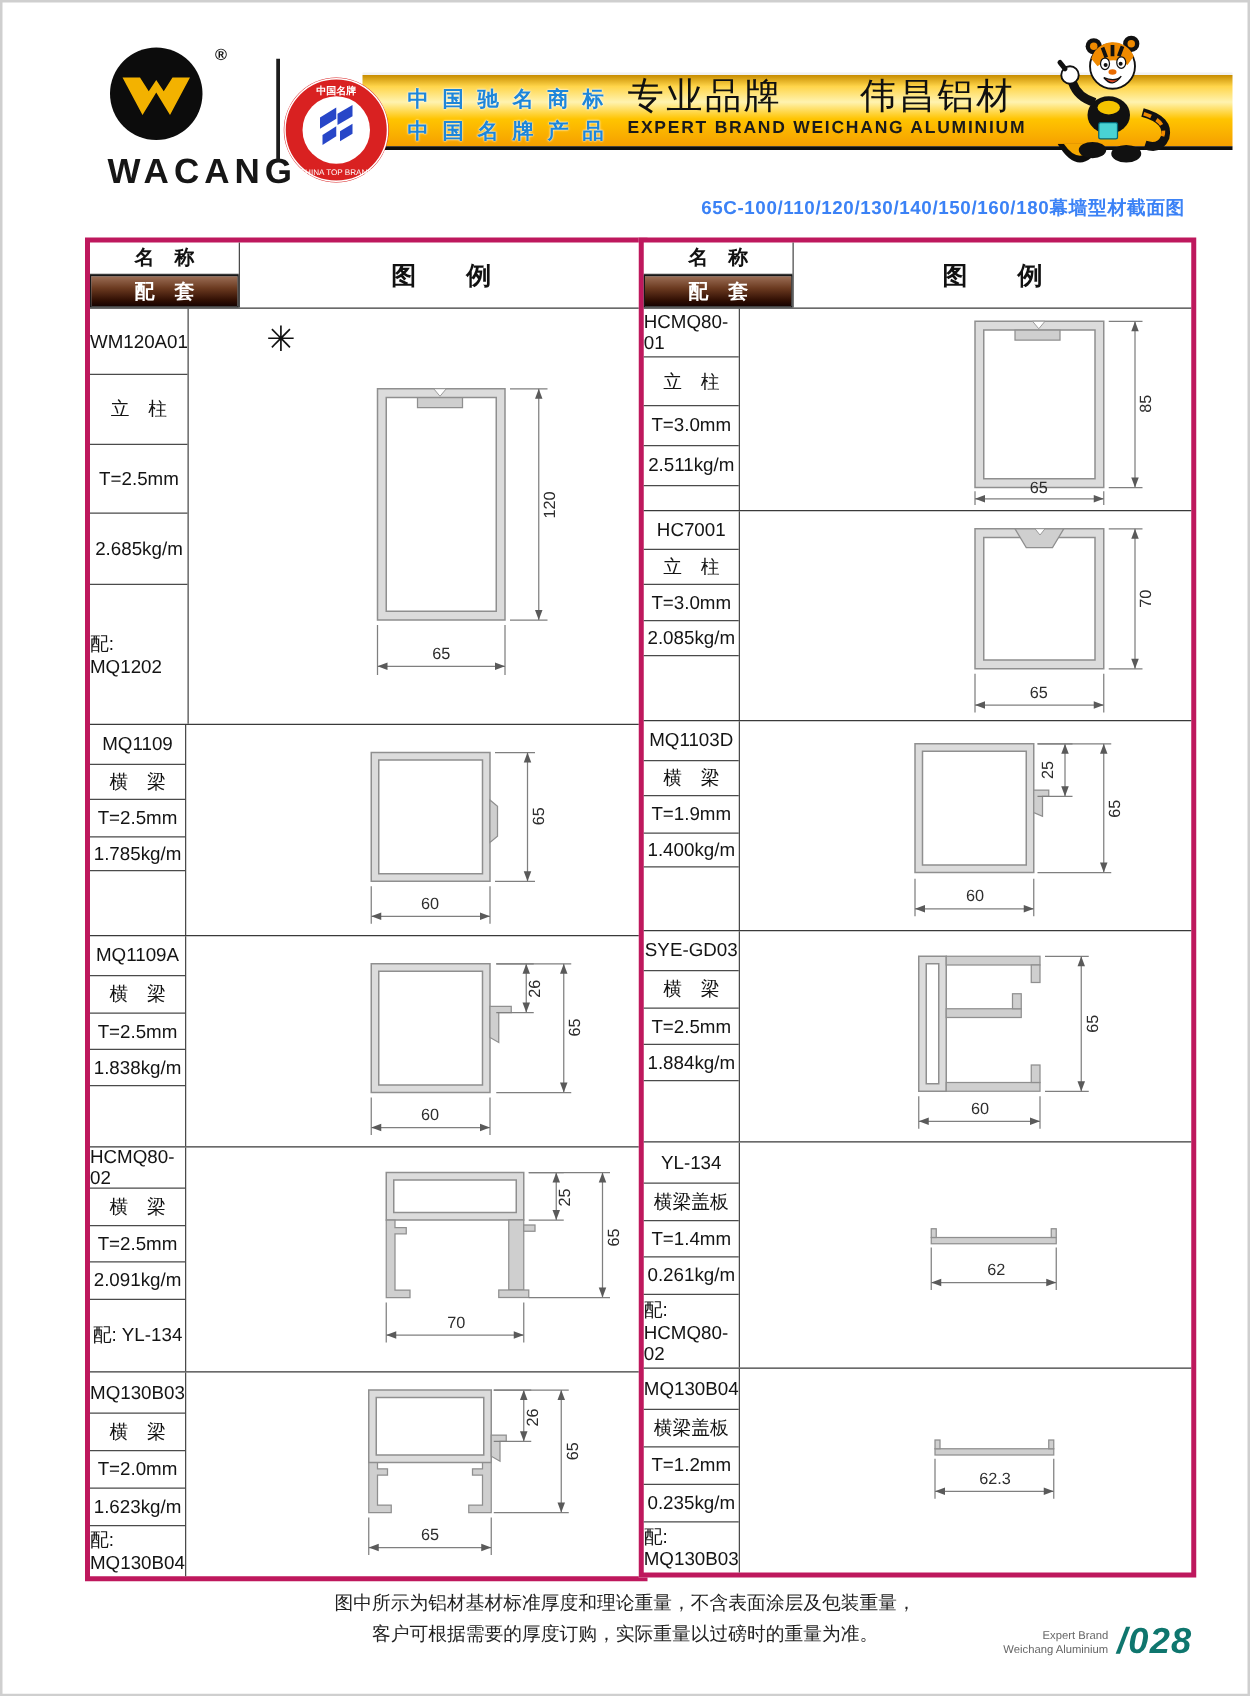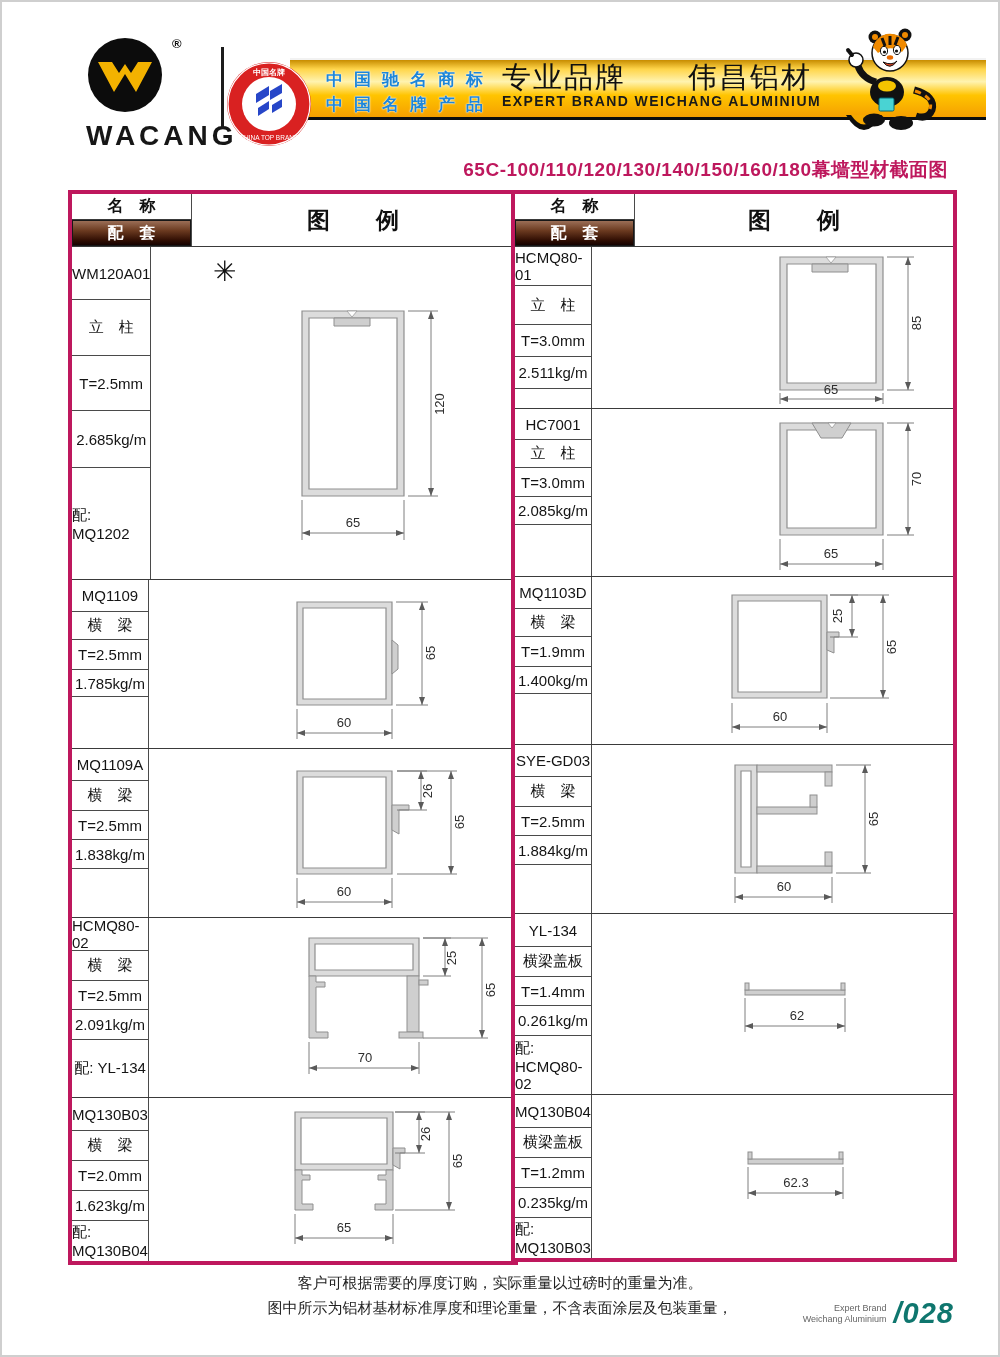--- a/index.html
+++ b/index.html
@@ -16,34 +16,34 @@
           border-top:2px solid #f2f2f2;border-bottom:3px solid #0d0d0d;}
   .b1{position:absolute;left:36px;top:7px;font-weight:bold;font-size:17px;letter-spacing:11px;
       color:#1e86d8;text-shadow:0 0 2px #fff,0 0 1px #fff;line-height:25px;white-space:nowrap;}
   .b2{position:absolute;left:212px;top:1px;white-space:nowrap;}
   .b2a{font-size:29px;font-weight:400;color:#101010;letter-spacing:2px;line-height:32px;}
   .b2b{font-size:14px;font-weight:bold;color:#1a1a1a;letter-spacing:1.4px;}
   .notch{position:absolute;left:846px;top:115px;}
   .badge{position:absolute;left:226px;top:61px;}
   .tiger{position:absolute;left:838px;top:26px;}
   
-  .title{position:absolute;top:157px;right:52px;font-size:19px;font-weight:bold;color:#be185d;letter-spacing:.5px;}
+  .title{position:absolute;top:157px;right:52px;font-size:15px;font-weight:bold;color:#3b82f6;letter-spacing:.5px;}
   
   .cat-table{position:absolute;top:190px;border:4px solid #be185d;background:#fff;}
   .cat-left{left:68px;width:442px;}
   .cat-right{left:511px;width:438px;}
   .thead{display:flex;height:52px;box-sizing:border-box;}
   .thead .namecol{display:flex;flex-direction:column;}
   .namecol{width:120px;border-right:1px solid #4a4a4a;display:flex;flex-direction:column;box-sizing:border-box;}
   .hname{height:25px;display:flex;align-items:center;justify-content:center;font-weight:bold;font-size:16px;
          border-bottom:1px solid #3a3a3a;color:#111;}
   .hmatch{flex:1;display:flex;align-items:center;justify-content:center;font-weight:bold;font-size:16px;color:#fff;
           background:linear-gradient(180deg,#9b6e56 0%,#6b3a20 40%,#2e0d02 82%,#150200 100%);
           border:1px solid #171717;}
-  .hlegend{flex:1;display:flex;align-items:center;justify-content:center;font-weight:bold;font-size:23px;color:#111;}
+  .hlegend{flex:1;display:flex;align-items:center;justify-content:center;font-weight:bold;font-size:20px;color:#111;}
   .group{display:flex;border-top:1.5px solid #3a3a3a;box-sizing:border-box;gap:48px;}
   .cell{display:flex;align-items:center;justify-content:center;border-bottom:1px solid #4a4a4a;
         box-sizing:border-box;font-size:15px;color:#141414;}
   .cell.last{flex:1;border-bottom:none;}
   .figcell{flex:1;position:relative;}
   .figcell svg{display:block;}
   
   .wall{fill:#dcdcdc;stroke:#8f8f8f;stroke-width:1.2;fill-rule:evenodd;}
   .wall2{fill:#cfcfcf;stroke:#8f8f8f;stroke-width:1;}
   .dent{fill:#ffffff;stroke:#8f8f8f;stroke-width:.7;}
@@ -528,22 +528,22 @@
               <polygon points="108,98 116,95 116,101"></polygon>
               <polygon points="203,98 195,95 195,101"></polygon>
             </g>
           <text class="dimtxt" x="156" y="92" text-anchor="middle">62.3</text>
         </svg>
       </div>
     </div>
   </div>
 
   <div class="note">
+    <div>图中所示为铝材基材标准厚度和理论重量，不含表面涂层及包装重量，</div>
     <div>客户可根据需要的厚度订购，实际重量以过磅时的重量为准。</div>
-    <div>图中所示为铝材基材标准厚度和理论重量，不含表面涂层及包装重量，</div>
   </div>
 
   <div class="pagenum">
     <div class="pb">
       <div>Expert Brand</div>
       <div>Weichang Aluminium</div>
     </div>
     <div class="pn">/028</div>
   </div>
 

